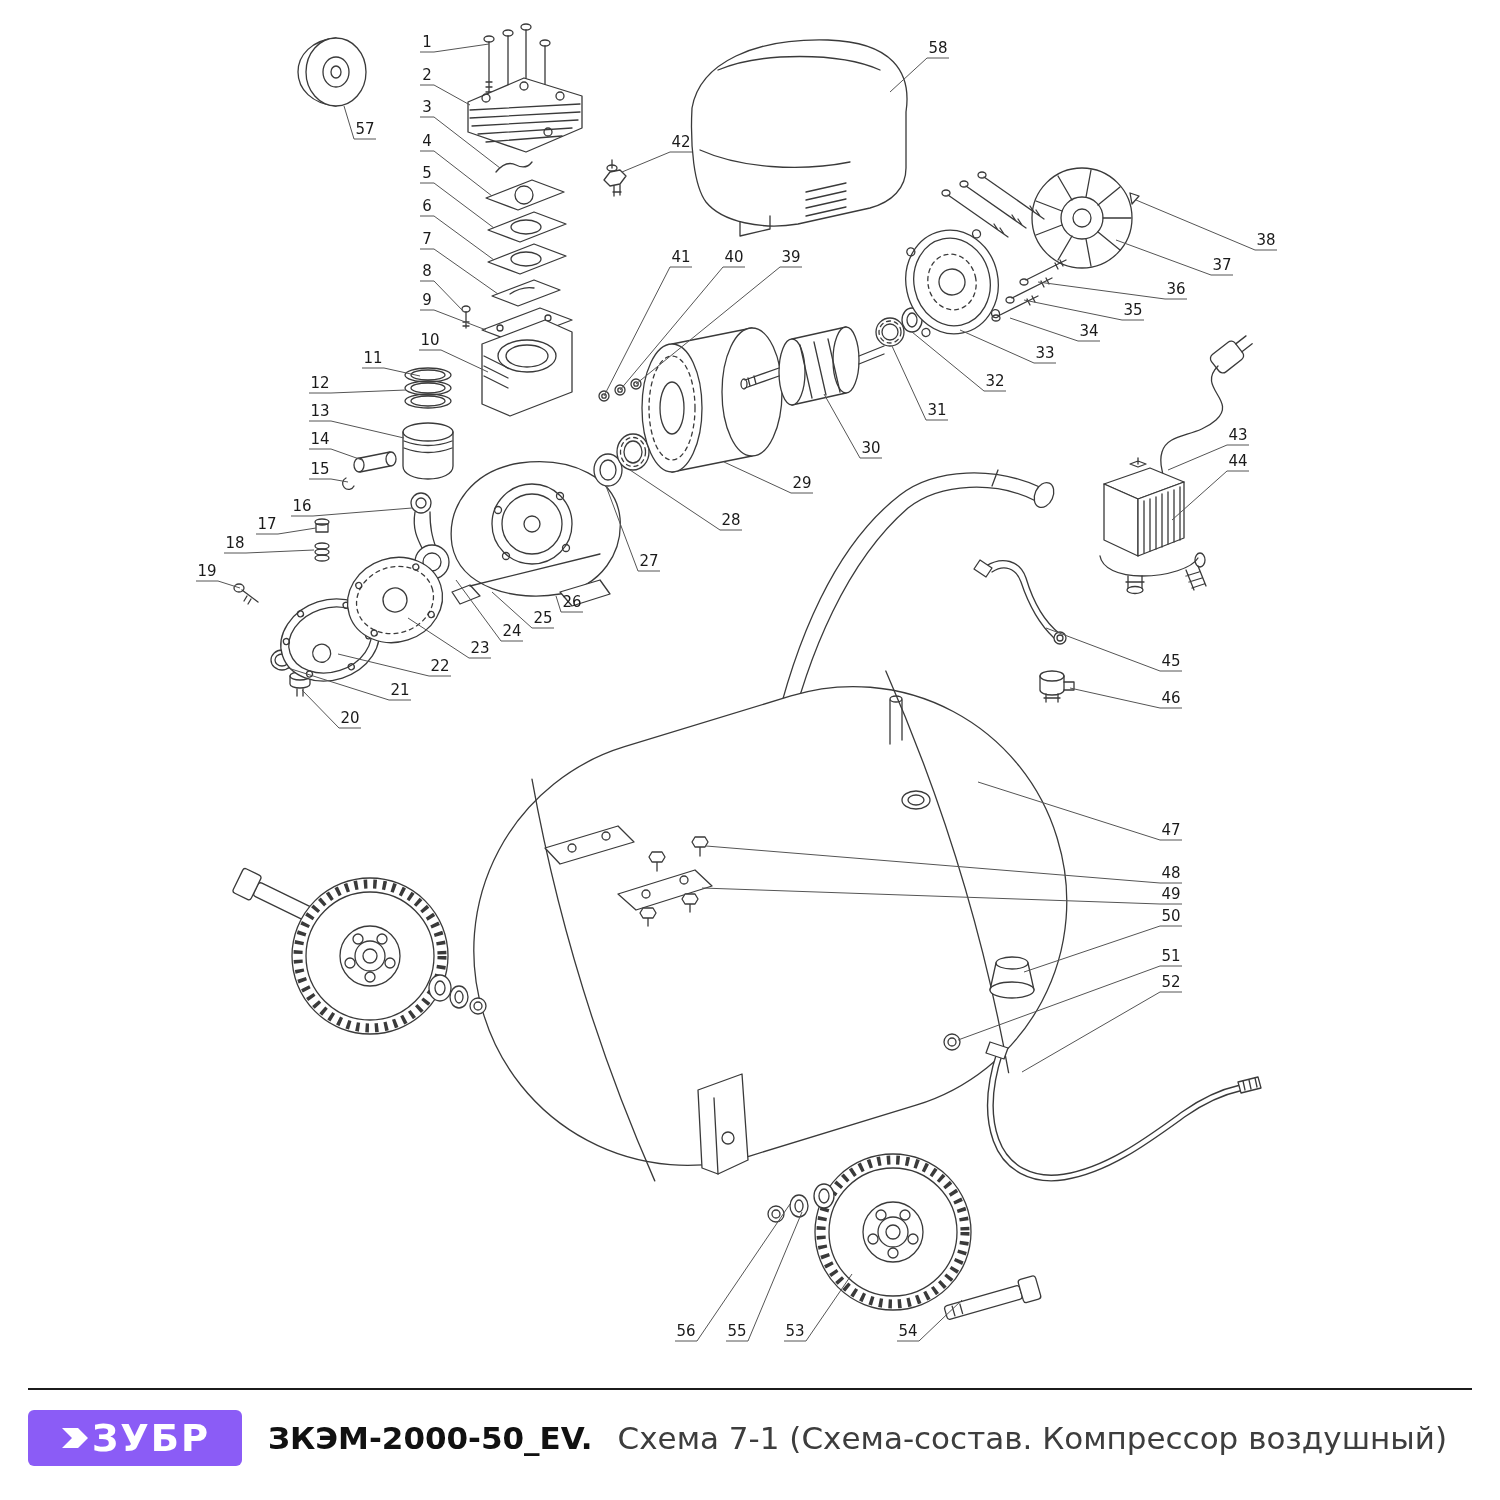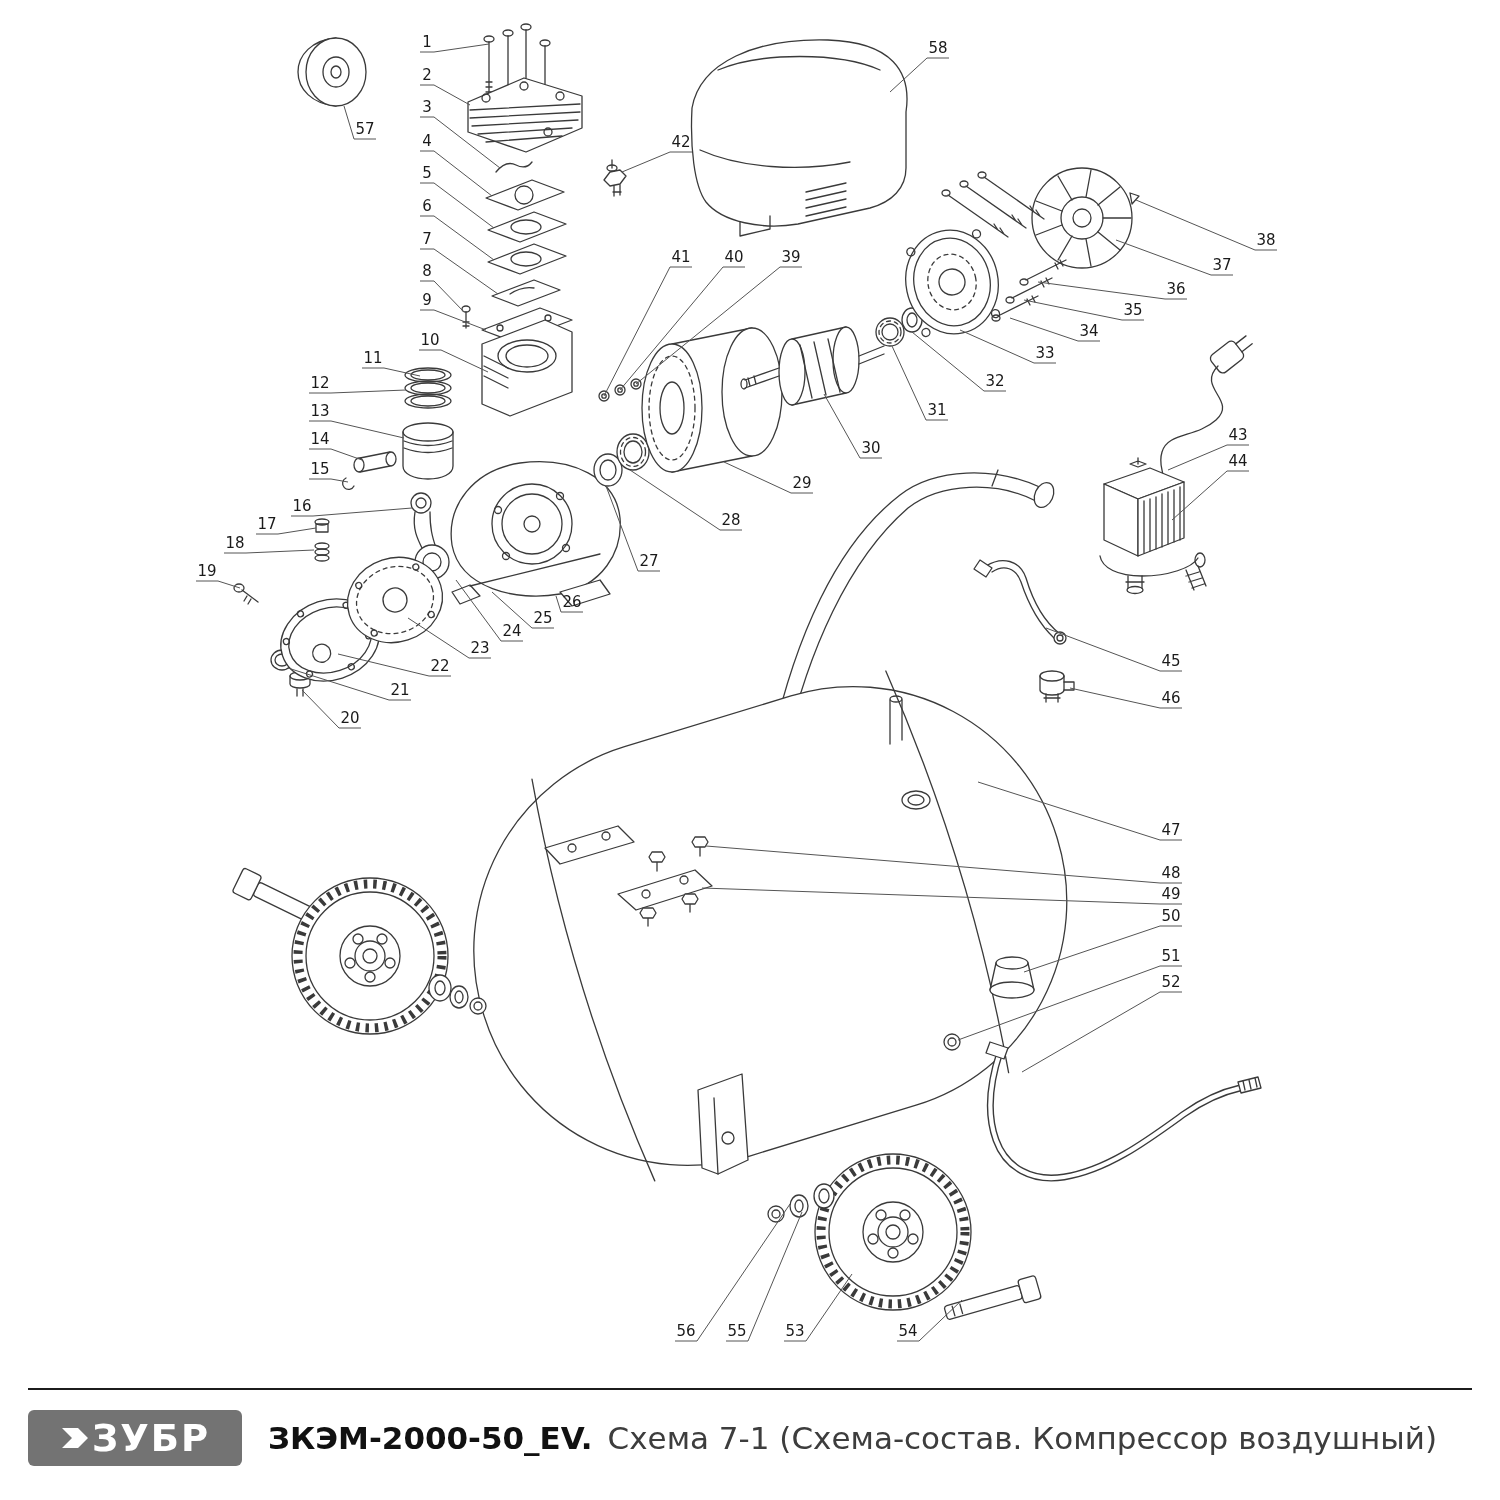--- a/index.html
+++ b/index.html
@@ -12,25 +12,25 @@
   .dash { stroke-dasharray:4 4; }
   .tread{ fill:none; stroke:#3a3a3a; stroke-width:9; stroke-dasharray:3.5 6; }
   .tube-outer { fill:none; stroke:#3a3a3a; stroke-width:7; stroke-linecap:round; }
   .tube-inner { fill:none; stroke:#ffffff; stroke-width:4.2; stroke-linecap:round; }
   .leader { fill:none; stroke:#555; stroke-width:1; }
   .callout-num { font:15px "DejaVu Sans", sans-serif; fill:#1a1a1a; text-anchor:middle; }
 
   .footer { position:absolute; left:0; right:0; bottom:0; height:112px; background:#fff; }
   .rule   { margin:0 28px; border-top:2px solid #1c1c1c; }
   .foot-row { display:flex; align-items:center; gap:26px; padding:20px 28px 0 28px; }
-  .brand-badge { width:214px; height:56px; background:#737373; border-radius:6px;
+  .brand-badge { width:214px; height:56px; background:#8b5cf6; border-radius:6px;
                  display:flex; align-items:center; justify-content:center; flex:0 0 auto; }
   .brand-badge span { color:#ffffff; font-weight:bold; font-size:37px; letter-spacing:2px; }
   .footer-title { font-size:31px; color:#3d3d3d; white-space:nowrap; }
-  .footer-title .model { font-weight:bold; color:#111; margin-right:15px; }
+  .footer-title .model { font-weight:bold; color:#111; margin-right:25px; }
 </style>
 </head>
 <body>
 
 <div class="page">
 
 <svg class="diagram" width="1500" height="1388" viewBox="0 0 1500 1388" xmlns="http://www.w3.org/2000/svg">
 
   <g>
     <path class="ln" d="M772,742 C795,640 835,545 900,495 C935,468 995,466 1042,488"></path>

